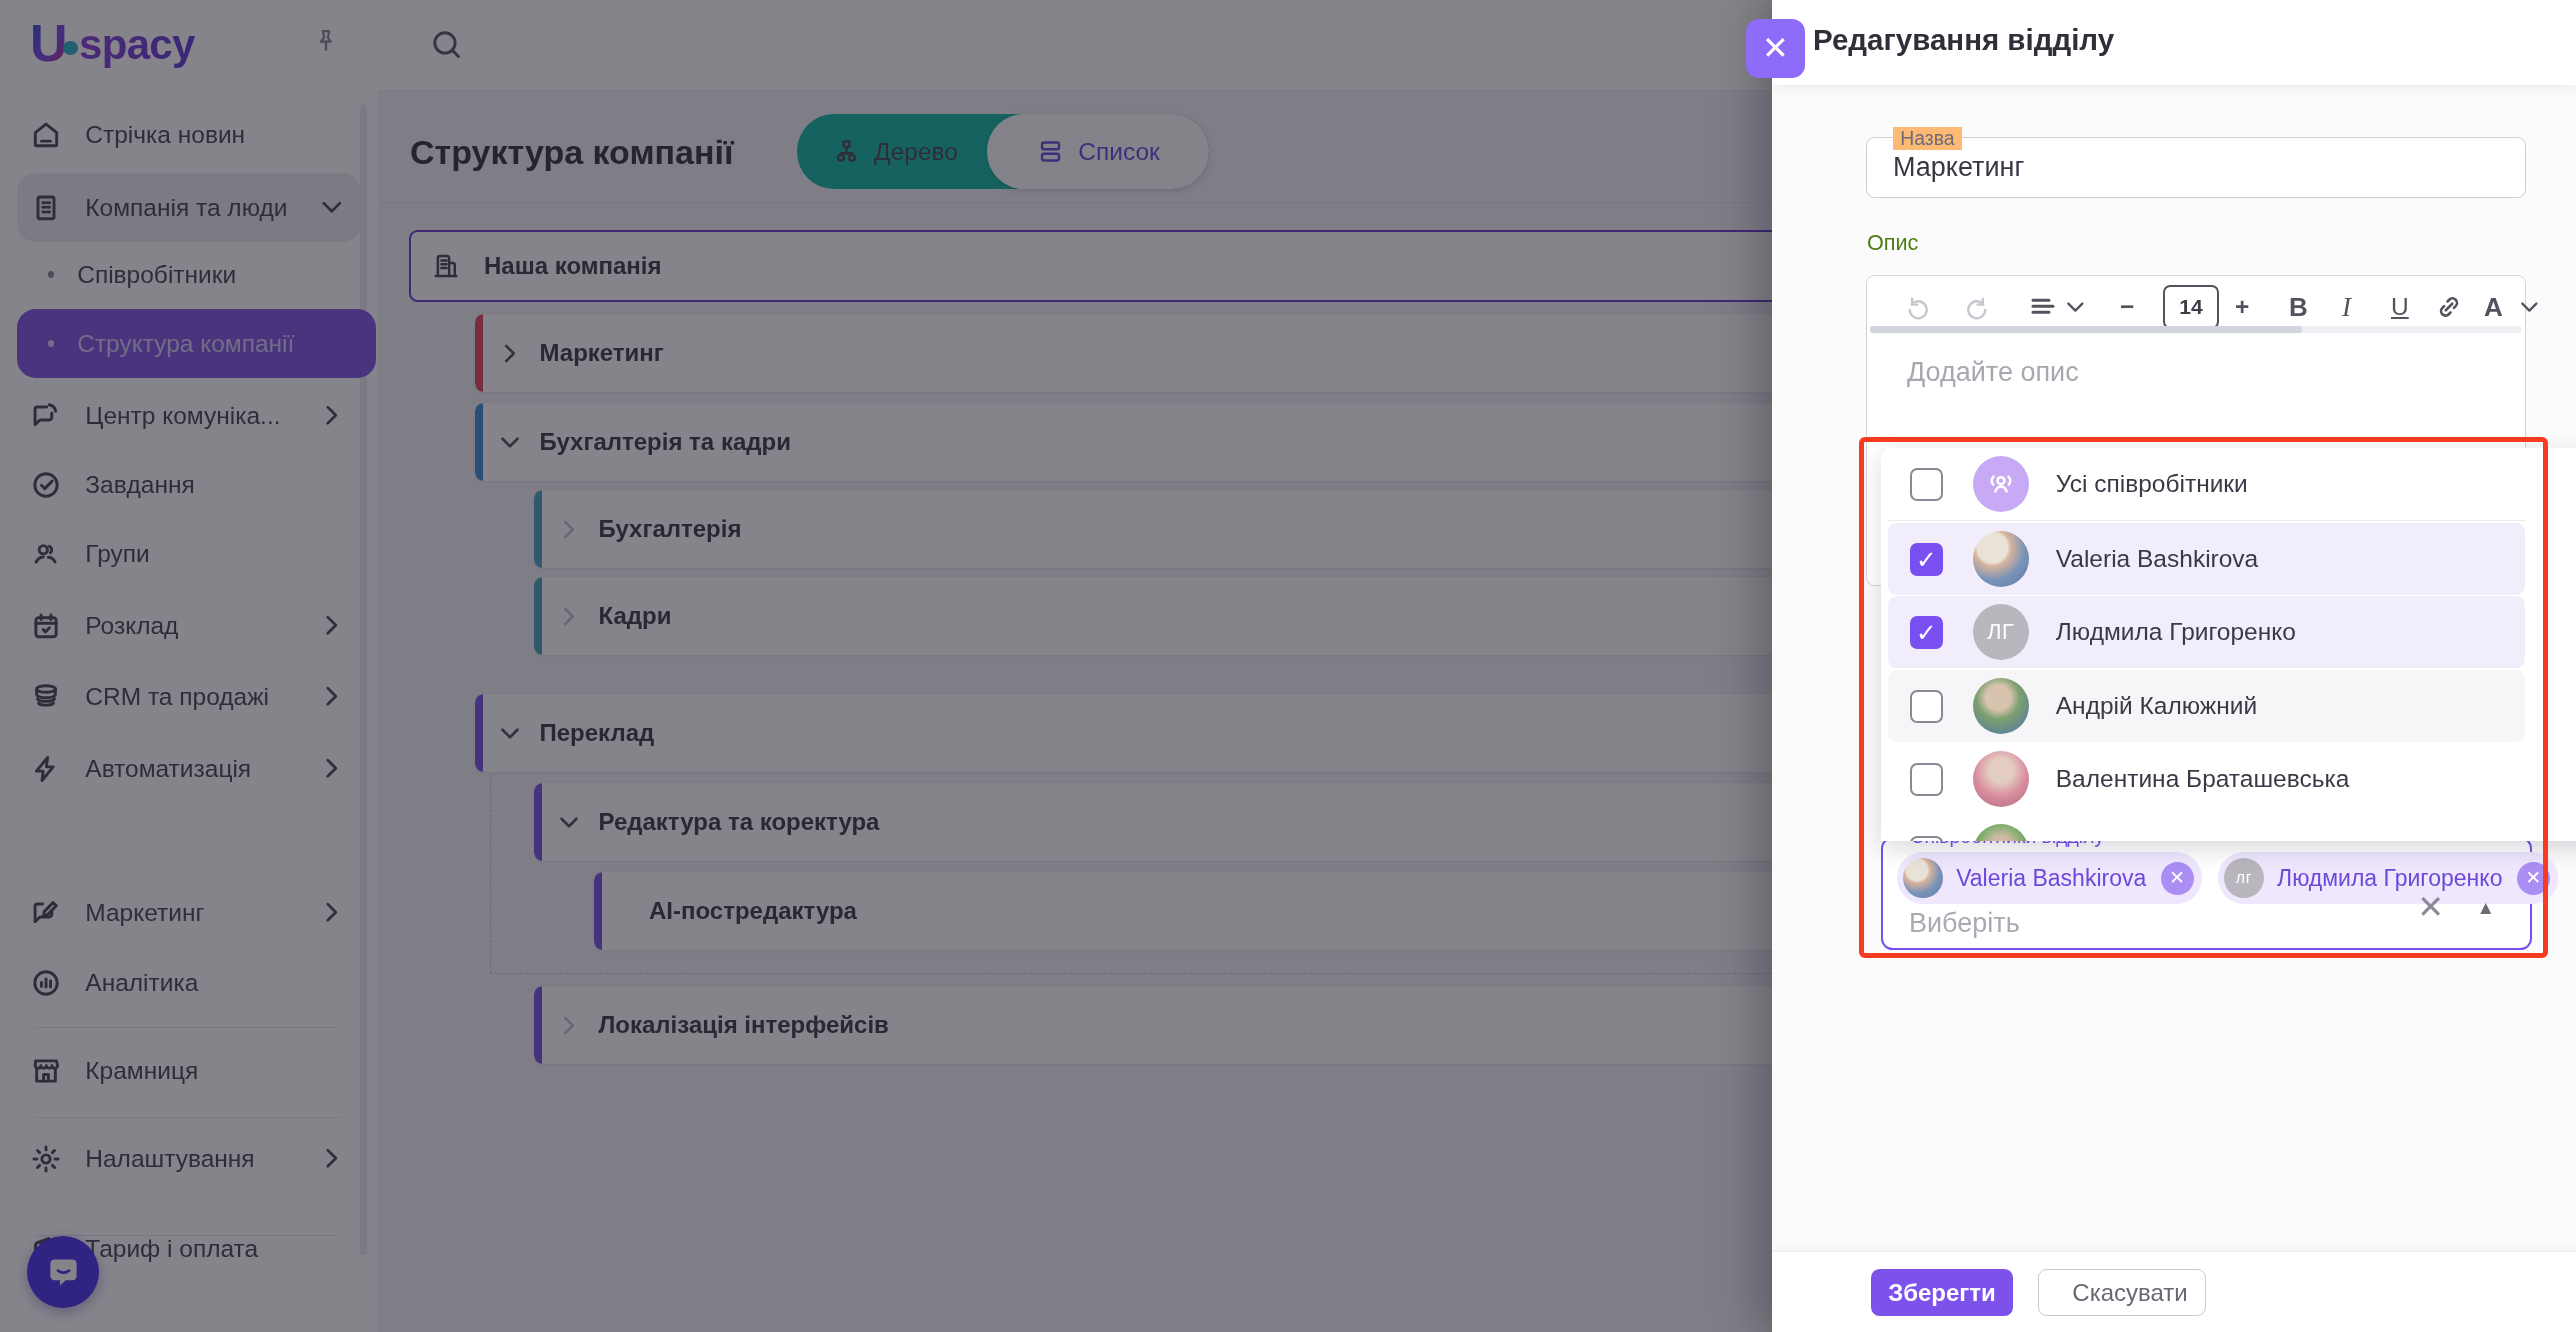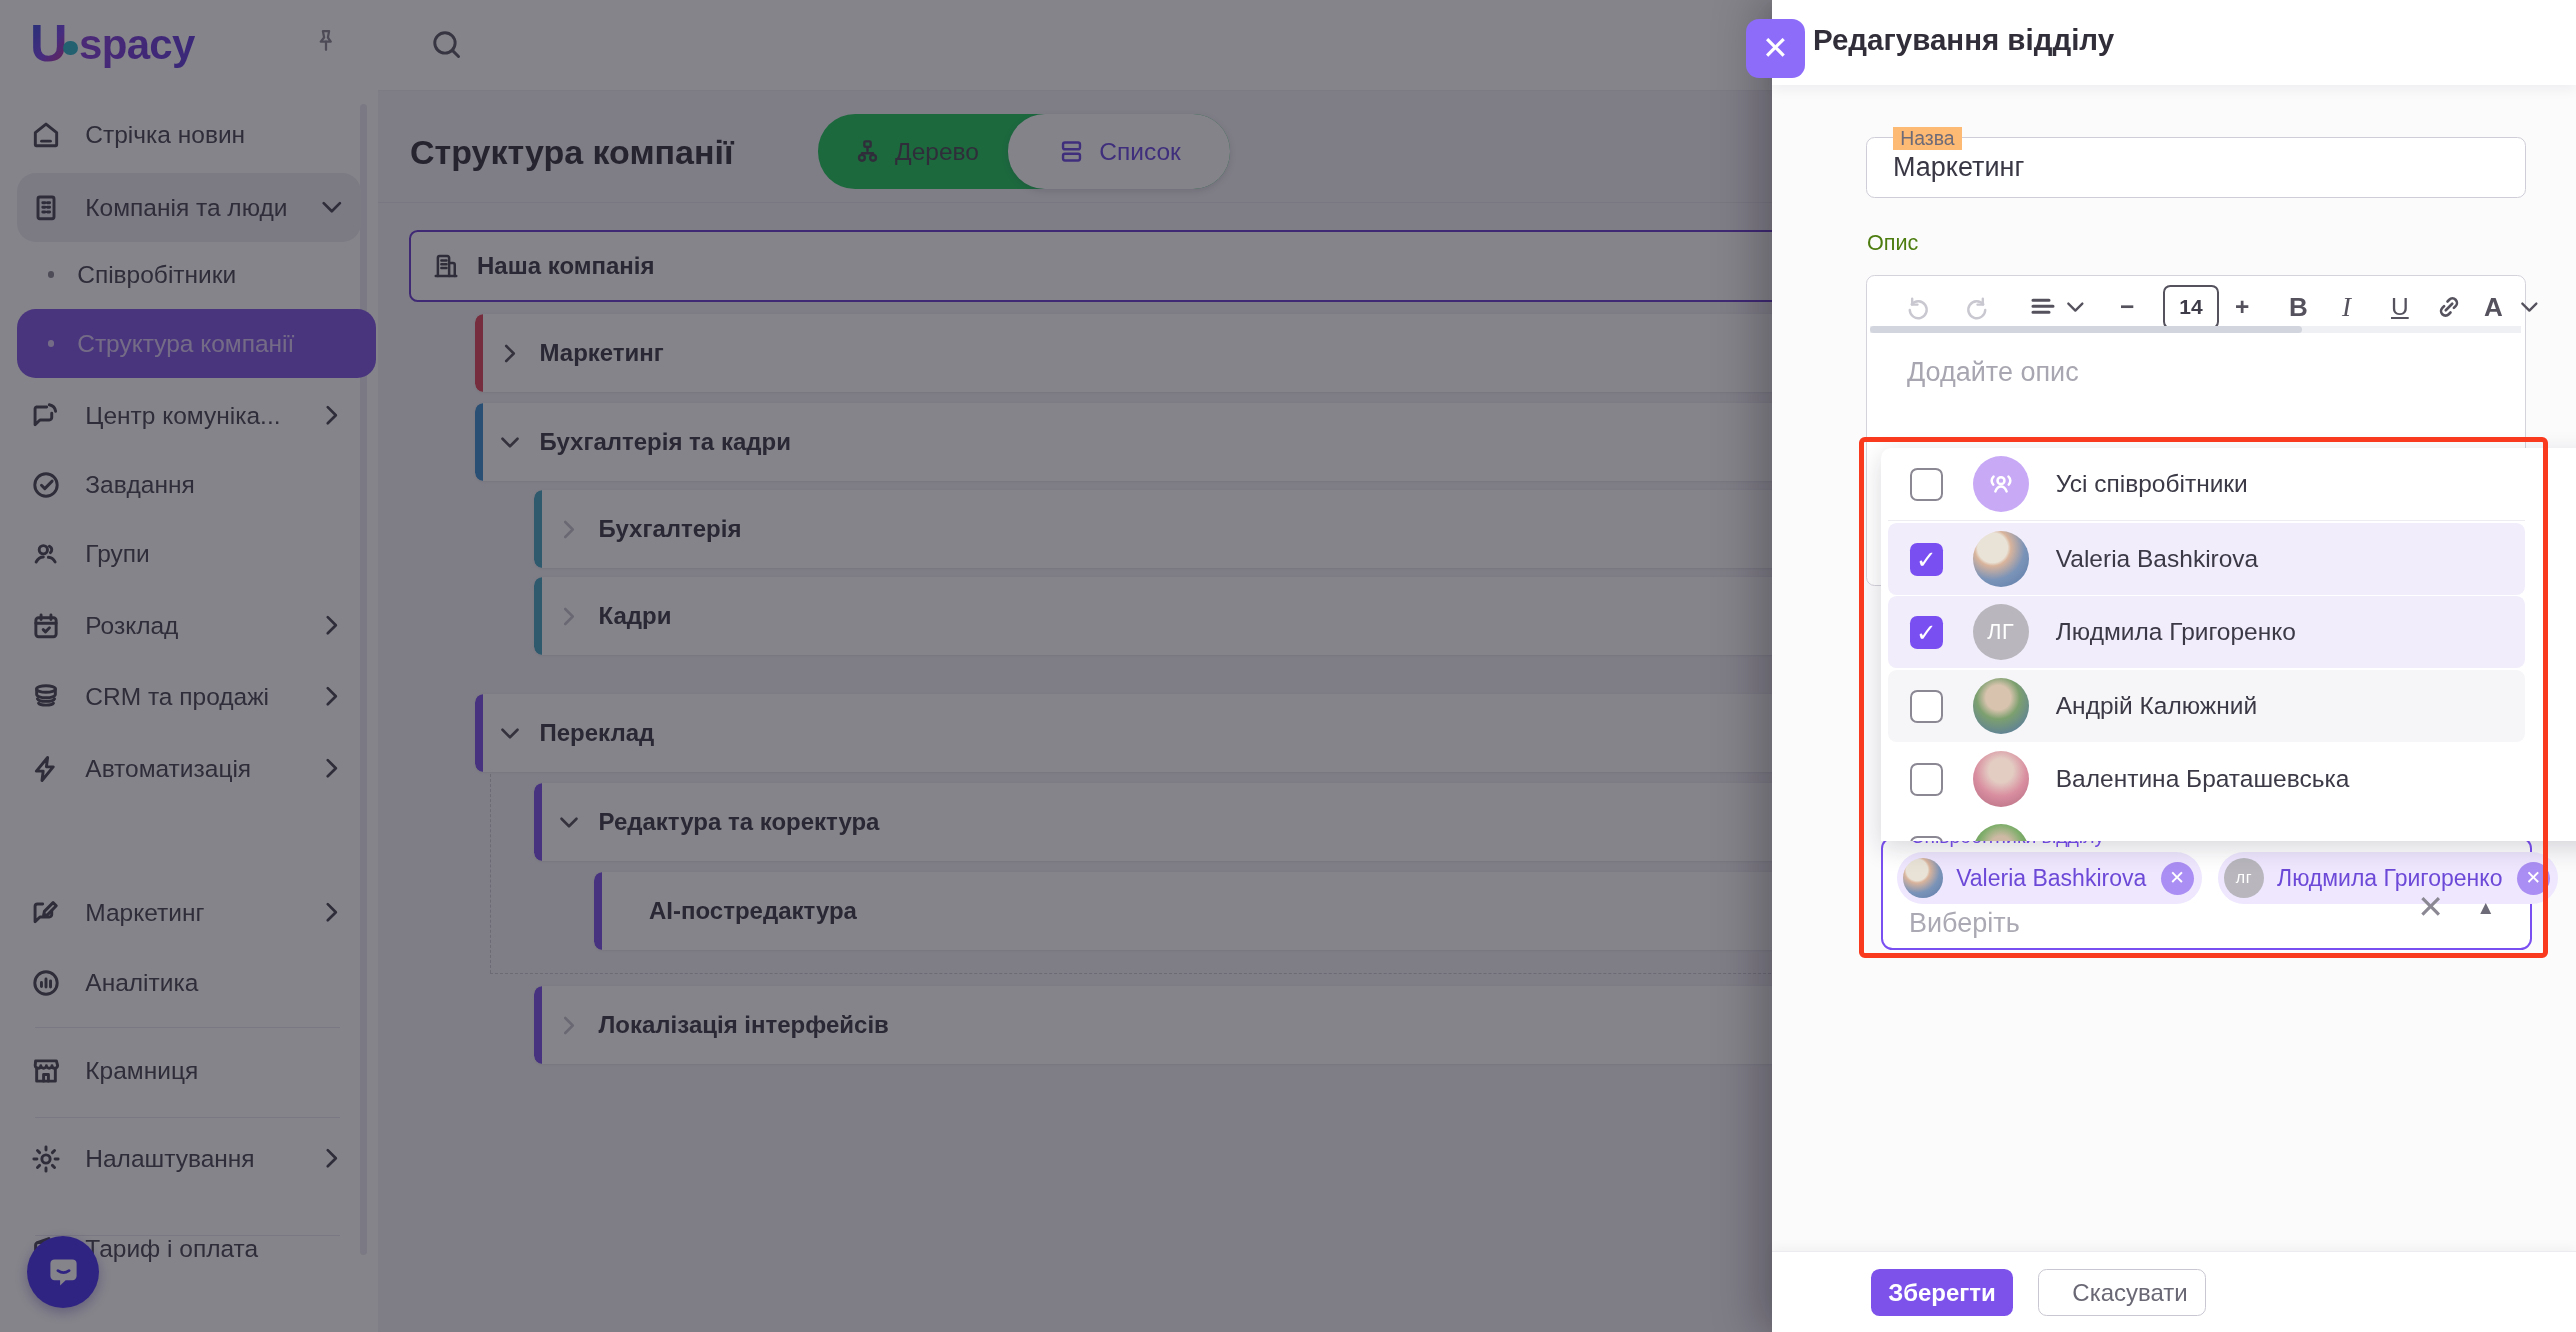--- a/index.html
+++ b/index.html
@@ -30,29 +30,29 @@
   .nav-active .bullet{background:#dcccf7;}
   .sb-div{position:absolute;left:35px;width:305px;height:0;border-top:1.4px solid #e8e6ee;}
   .fab{position:absolute;left:27px;top:1236px;width:72px;height:72px;border-radius:50%;
        background:#4b33f0;z-index:15;display:flex;align-items:center;justify-content:center;
        box-shadow:0 4.3px 13px rgba(40,20,160,.35);}
   
   .main{position:absolute;left:378px;top:0;right:0;height:1333px;background:#f2f1f6;}
   .topbar{position:absolute;left:0;top:0;right:0;height:90px;background:#fff;border-bottom:1.4px solid #eceaf0;}
   .search-ic{position:absolute;left:50px;top:26px;color:#5a5764;}
   .page-title{position:absolute;left:32px;top:133px;font-size:34px;font-weight:600;color:#37343f;white-space:nowrap;}
-  .toggle{position:absolute;left:440px;top:114px;width:412px;height:75px;border-radius:37px;background:#22c55e;}
+  .toggle{position:absolute;left:419px;top:114px;width:412px;height:75px;border-radius:37px;background:#14b8a6;}
   .seg{position:absolute;top:0;height:75px;display:flex;align-items:center;justify-content:center;gap:13px;font-size:24.5px;}
   .seg-tree{left:0;width:196px;color:#4a4754;}
   .seg-list{left:190px;width:222px;background:#fcfcfe;border-radius:37px;color:#6b4ae0;
             box-shadow:0 2.2px 7.2px rgba(30,25,60,.14);}
   
   .content-div{position:absolute;left:0;top:202px;right:0;height:0;border-top:1.4px solid #e5e3eb;}
   .root-row{position:absolute;left:31px;top:230px;width:1432px;height:68px;background:#fff;
-            border:2.2px solid #6a3fd1;border-radius:8.6px;display:flex;align-items:center;color:#3f3c49;}
+            border:2.2px solid #6a3fd1;border-radius:8.6px;display:flex;align-items:center;color:#3f3c49;gap:7px;}
   .root-row .r-ic{margin-left:20px;color:#4a4754;}
   .root-lbl{font-size:24px;font-weight:700;margin-left:16px;}
   .trow{position:absolute;height:78px;background:#fff;border-radius:8.6px;display:flex;align-items:center;
         box-shadow:0 0.7px 2.2px rgba(40,35,60,.08);overflow:hidden;}
   .tbar{position:absolute;left:0;top:0;width:8px;height:78px;border-radius:8px 0 0 8px;}
   .tchev{margin-left:24.5px;flex:0 0 auto;color:#55525e;}
   .tchev.light{color:#c6c4ce;}
   .tchev.right{transform:rotate(-90deg);}
   .tlbl{font-size:24px;font-weight:700;color:#3f3c49;margin-left:20px;white-space:nowrap;}
   .no-chev .tlbl{margin-left:55px;}

